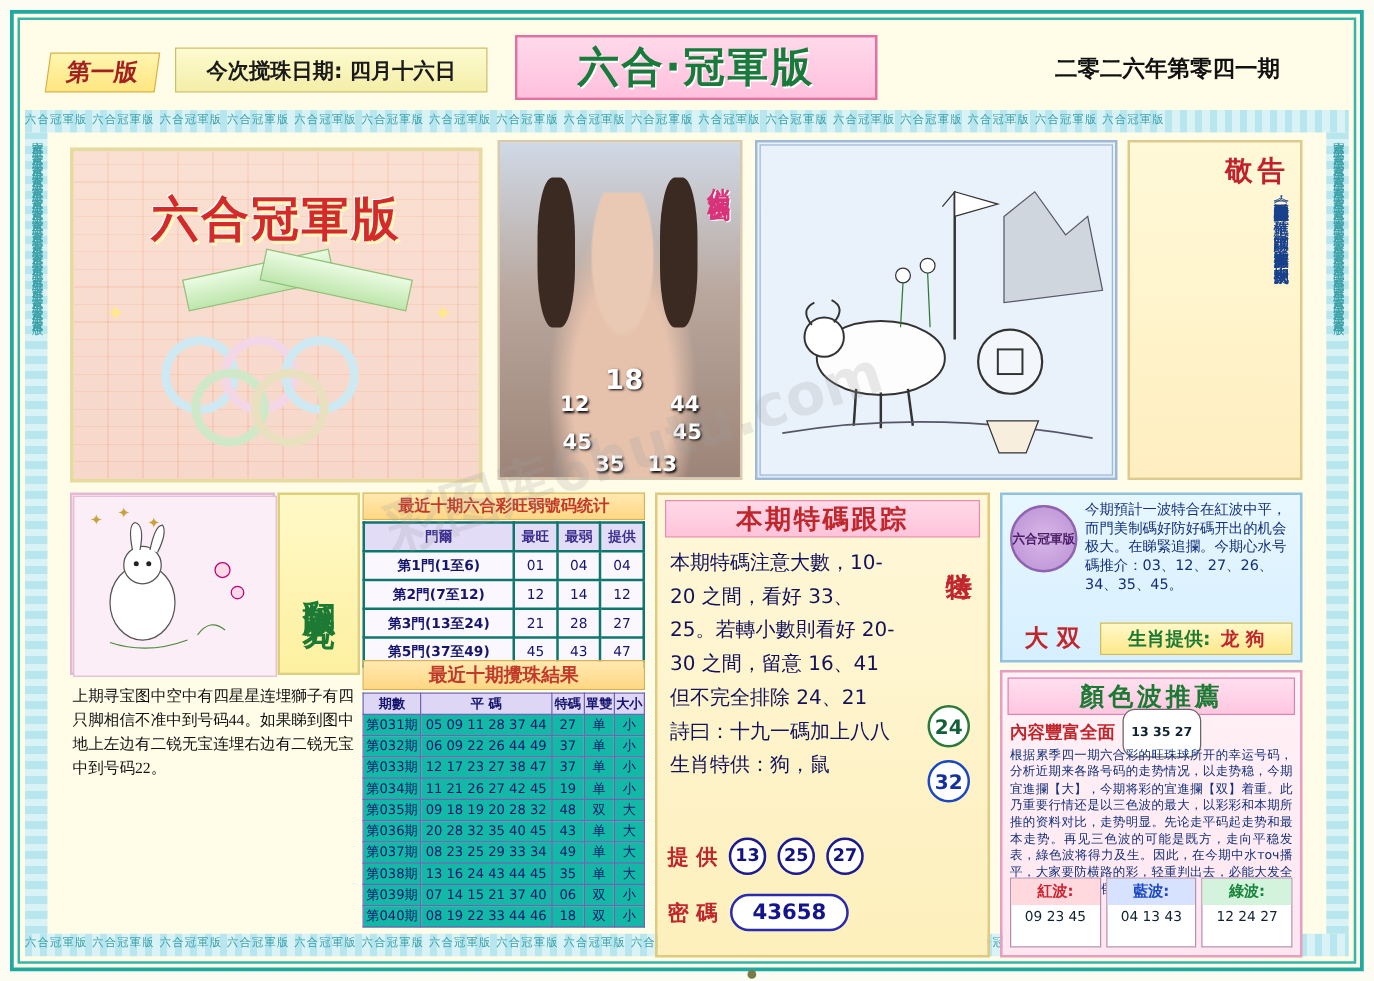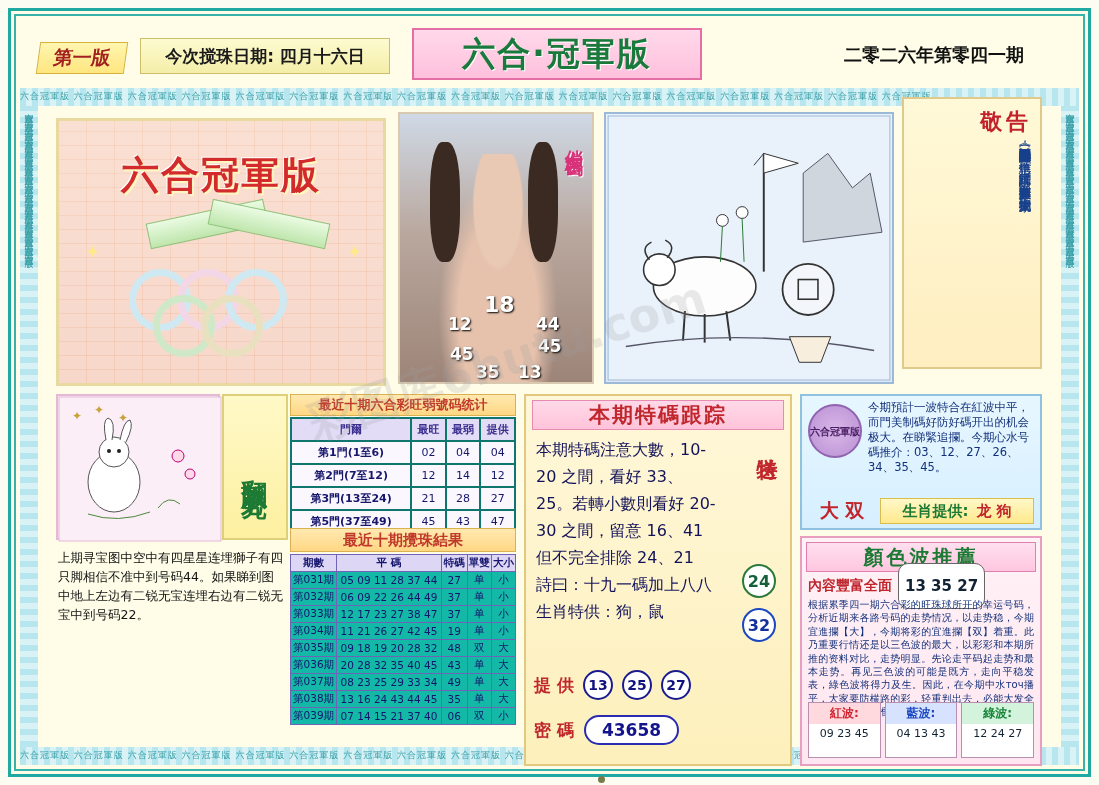--- a/index.html
+++ b/index.html
@@ -136,21 +136,21 @@
   
   #animal-art {
     left:604px; top:112px; width:290px; height:272px;
     background:linear-gradient(180deg,#eaf2fb,#dfeaf8);
     border:2px solid #9db9d8;
   }
   #animal-art svg { width:100%; height:100%; }
 
   
   #notice-panel {
-    left:902px; top:97px; width:140px; height:272px;
+    left:902px; top:112px; width:140px; height:272px;
     background:linear-gradient(180deg,#fff9d8,#ffeec0);
     border:2px solid #e0c98c;
   }
   #notice-title {
     position:absolute; right:8px; top:8px;
     font-size:22px; font-weight:bold; color:#c2212b; letter-spacing:4px;
   }
   #notice-body {
     position:absolute; left:6px; top:40px; right:6px; bottom:6px;
     writing-mode:vertical-rl;
@@ -166,21 +166,21 @@
   }
   #fanban {
     left:222px; top:394px; width:66px; height:146px;
     background:linear-gradient(180deg,#fff9c8,#fdf0a0);
     border:2px solid #ded07a;
     display:flex; align-items:center; justify-content:center;
   }
   #fanban span { writing-mode:vertical-rl; font-size:26px; font-weight:bold; color:#1d7a34; letter-spacing:4px;}
   #riddle-text {
     left:56px; top:546px; width:232px; height:150px;
-    font-size:12.5px; line-height:19px; color:#111; padding:2px;
+    font-size:12.5px; line-height:19px; color:#111; padding:2px;font-family:Liberation Serif, serif;
   }
 
   
   #hotcold {
     left:290px; top:394px; width:226px; height:120px;
     background:#fffdf0;
   }
   #hotcold-title {
     position:absolute; left:0; top:0; width:226px; height:22px;
     background:linear-gradient(180deg,#ffe9b0,#ffd784);
@@ -308,21 +308,21 @@
     display:flex; align-items:center; justify-content:center;
     font-size:20px; font-weight:bold; color:#1d7a34; letter-spacing:3px;
   }
   #cw-sub {
     position:absolute; left:6px; top:38px; right:6px; height:20px;
     display:flex; align-items:center; gap:6px;
     font-size:14px; font-weight:bold; color:#c0272d;
   }
   #cw-sub .nums {
     background:#fff; border:1px solid #666; border-radius:10px;
-    font-size:15px; color:#123; padding:13px 6px;
+    font-size:10px; color:#123; padding:13px 6px;
   }
   #cw-body {
     position:absolute; left:6px; top:60px; right:6px; height:106px;
     font-size:10px; line-height:13.4px; color:#13307a; text-align:justify;
   }
   #cw-table { position:absolute; left:6px; bottom:6px; right:6px; height:56px;
     display:flex; gap:4px; }
   .cw-col { flex:1; border:1px solid #b98fb0; background:#fff; }
   .cw-col .h { font-size:12px; font-weight:bold; text-align:center; padding:2px 0;}
   .cw-col .v { font-size:11px; text-align:center; padding:3px 0; color:#123;}
@@ -465,21 +465,21 @@
             <tr>
           <th>門爾</th>
           <th>最旺</th>
           <th>最弱</th>
           <th>提供</th>
         </tr>
           </thead>
         <tbody>
           <tr>
             <td class="gate-cell">第1門(1至6)</td>
-            <td>02</td>
+            <td>01</td>
             <td>04</td>
             <td>04</td>
           </tr>
           <tr>
             <td class="gate-cell">第2門(7至12)</td>
             <td>12</td>
             <td>14</td>
             <td>12</td>
           </tr>
           <tr>
@@ -569,20 +569,27 @@
               <td>单</td>
               <td>大</td>
             </tr>
           <tr>
               <td>第039期</td>
               <td>07  14  15  21  37  40</td>
               <td>06</td>
               <td>双</td>
               <td>小</td>
             </tr>
+          <tr>
+              <td>第040期</td>
+              <td>08  19  22  33  44  46</td>
+              <td>18</td>
+              <td>双</td>
+              <td>小</td>
+            </tr>
         </tbody>
       </table>
     </div>
   </div>
 
   <div class="panel" id="forecast">
     <div id="forecast-title">本期特碼跟踪</div>
     <div id="forecast-body" style="white-space:pre-line">本期特碼注意大數，10-20 之間，看好 33、25。若轉小數則看好 20-30 之間，留意 16、41 但不完全排除 24、21
 詩曰：十九一碼加上八八
 生肖特供：狗，鼠</div>

